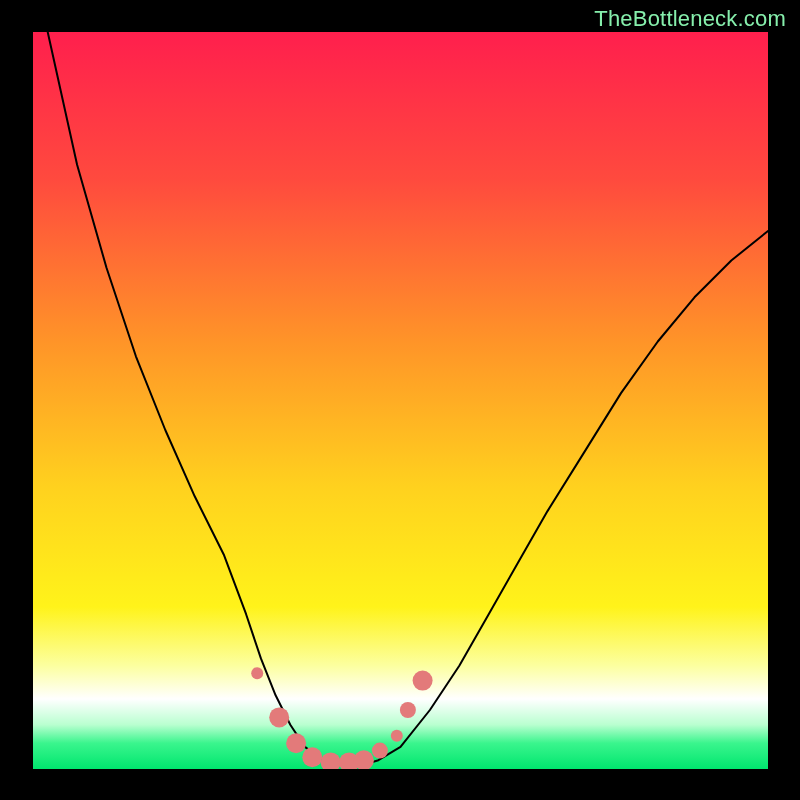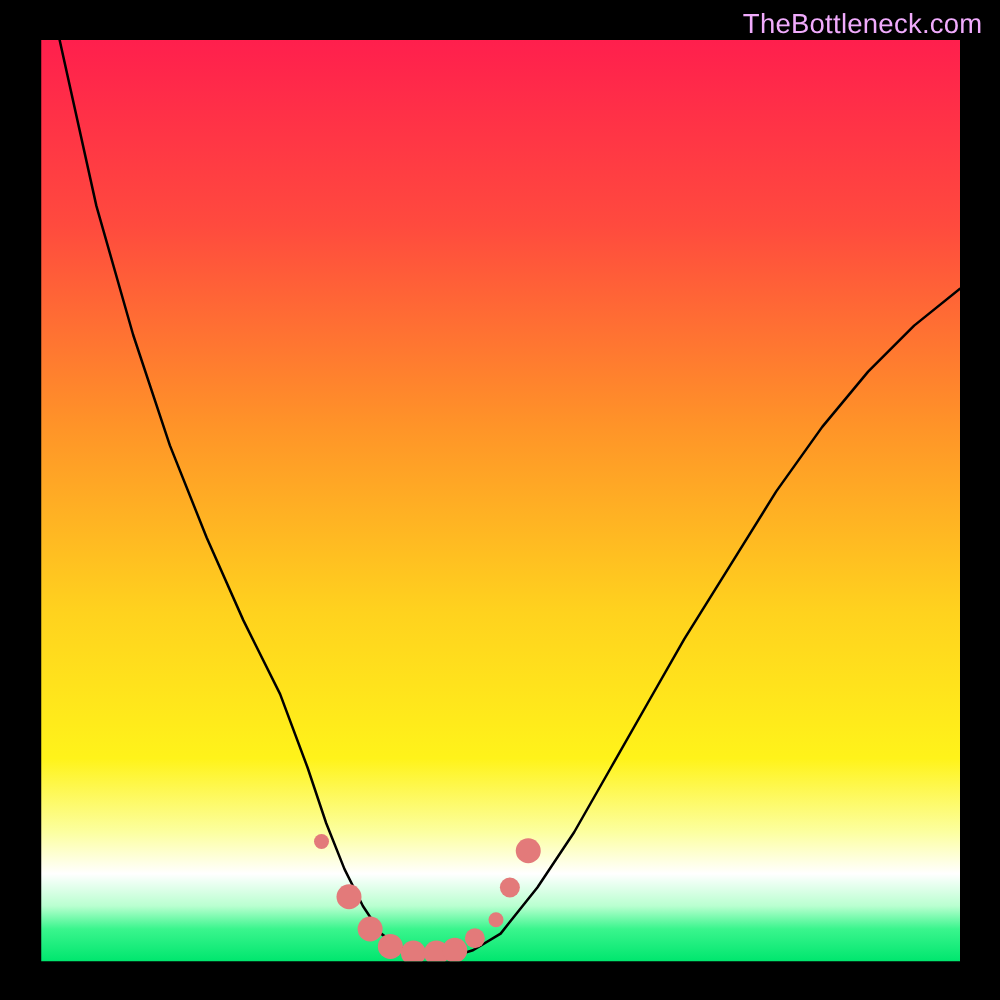--- a/index.html
+++ b/index.html
@@ -10,21 +10,21 @@
     position: relative;
     overflow: hidden;
     font-family: Arial, Helvetica, sans-serif;
   }
   .watermark {
     position: absolute;
     top: 6px;
     right: 14px;
     font-size: 22px;
     font-weight: 500;
-    color: #f0abfc;
+    color: #86efac;
     letter-spacing: 0.2px;
     z-index: 20;
     margin-left: 16px;
   }
   svg.chart {
     position: absolute;
     top: 0;
     left: 0;
     width: 800px;
     height: 800px;

